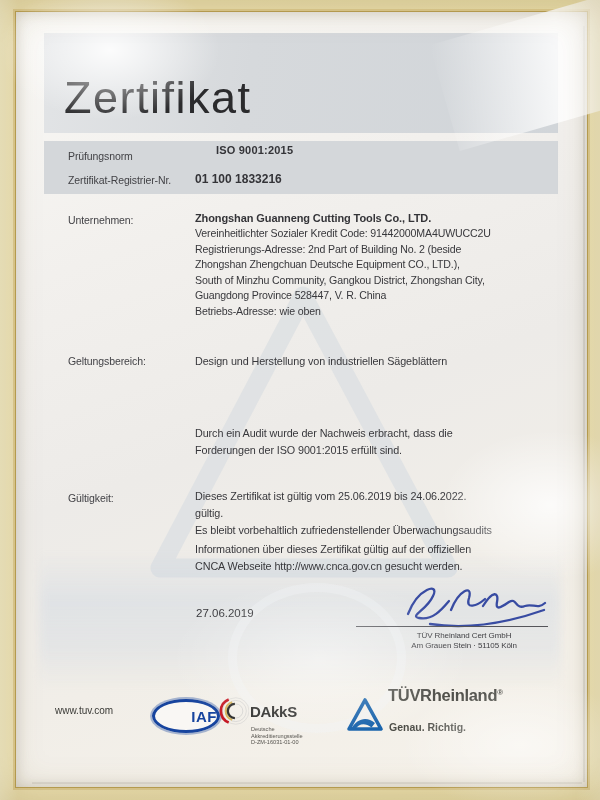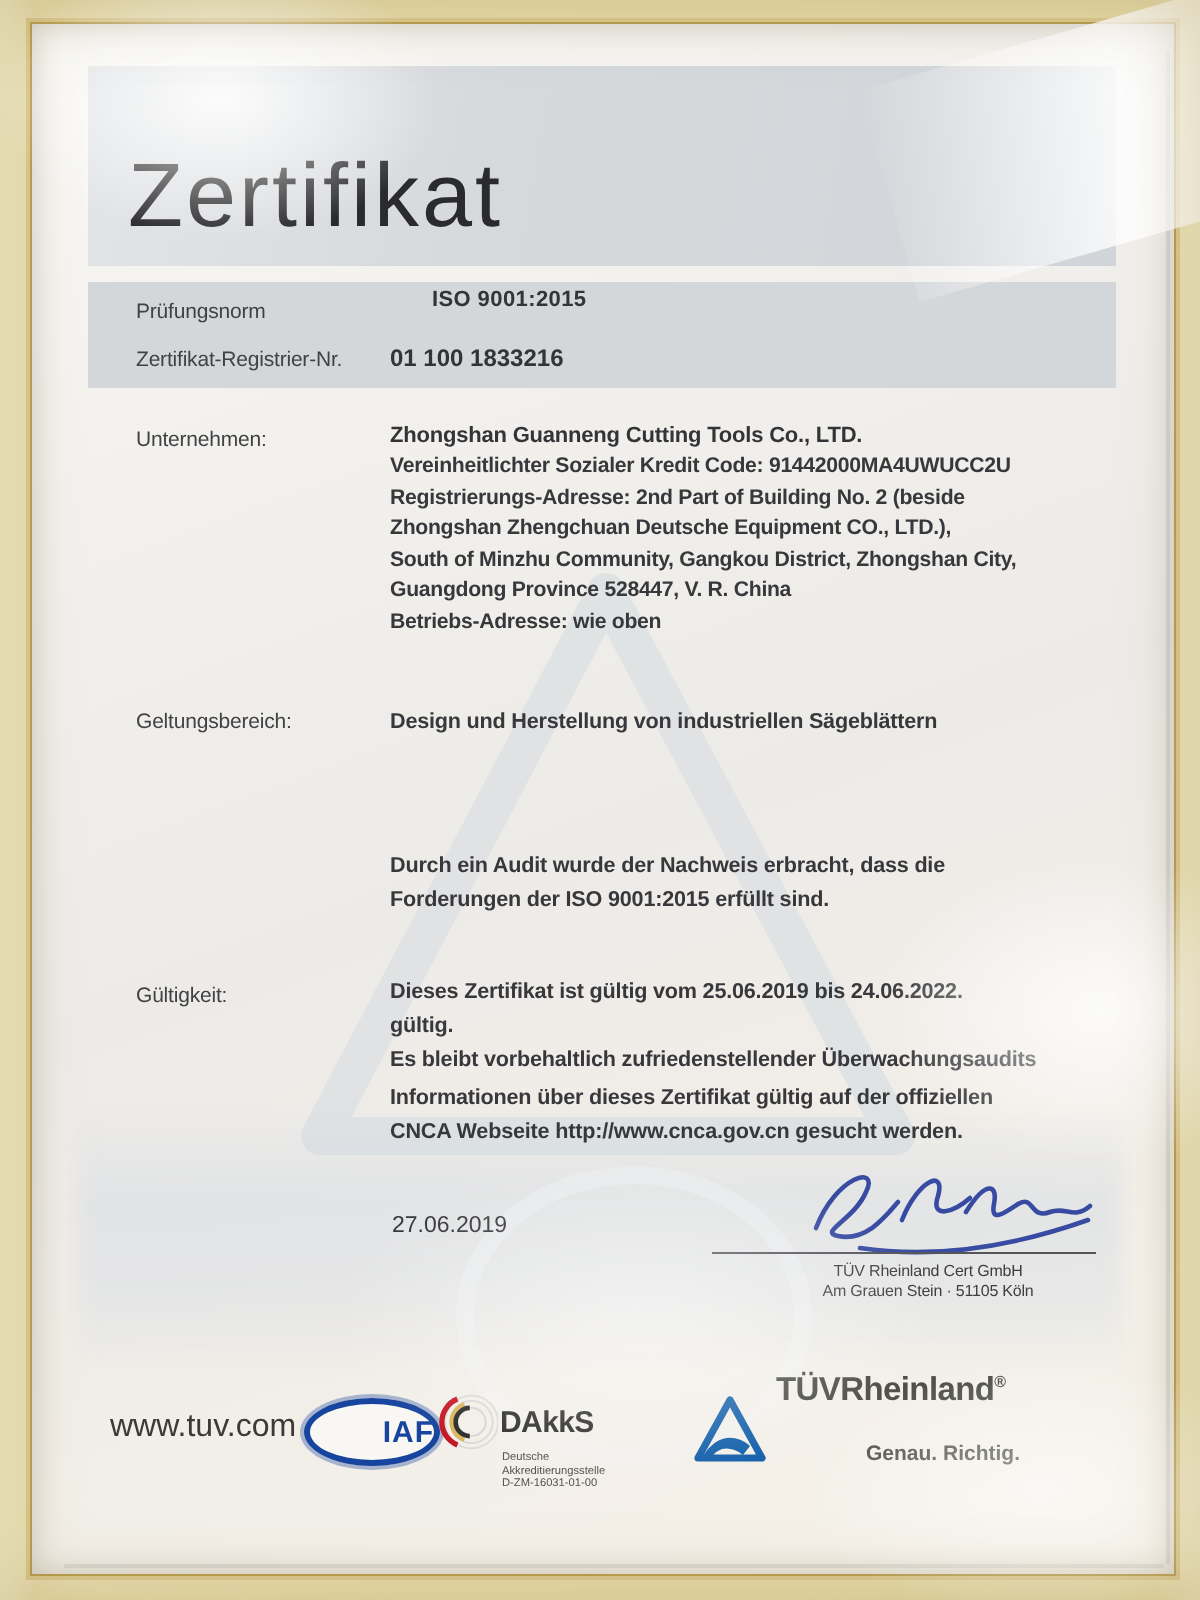--- a/index.html
+++ b/index.html
@@ -16,52 +16,52 @@
     box-shadow:0 0 0 1px #b99f52,0 0 0 3px #dcc98f,inset 0 0 14px rgba(70,60,30,.18);
   }
   .sheet-edge-r{position:absolute;top:26px;bottom:18px;left:583px;width:2px;background:rgba(90,90,80,.12);}
   .sheet-edge-b{position:absolute;left:32px;right:18px;top:782px;height:2px;background:rgba(90,90,80,.10);}
   .band{position:absolute;left:44px;width:514px;background:linear-gradient(100deg,#e2e4e6 0%,#d6d9dc 40%,#d1d5d9 100%);}
   .band-title{top:33px;height:100px;}
   .band-fields{top:141px;height:53px;background:#d4d7da;}
   .cert-title{position:absolute;left:64px;top:72px;font-size:45px;letter-spacing:1.5px;
     color:#2b2b2d;font-weight:400;}
   .lbl{position:absolute;left:68px;font-size:10.5px;color:#424246;letter-spacing:-.1px;}
-  .val{position:absolute;left:195px;color:#343438;font-weight:bold;}
+  .val{position:absolute;left:195px;color:#343438;}
   .v-big{font-size:11px;font-weight:bold;letter-spacing:.2px;margin-left:21px;}
   .v-med{font-size:12px;font-weight:bold;}
   .bodytxt{font-size:10.8px;line-height:17px;color:#38383c;letter-spacing:-.1px;white-space:nowrap;}
   .company-lines{font-size:10.6px;line-height:15.6px;color:#38383c;letter-spacing:-.15px;white-space:nowrap;}
   .company-name{font-size:11px;font-weight:bold;letter-spacing:-.1px;white-space:nowrap;}
   .date{position:absolute;left:196px;top:607px;font-size:11.5px;color:#37373b;}
   .sig-svg{position:absolute;left:398px;top:580px;width:150px;height:48px;}
   .sig-line{position:absolute;left:356px;top:626px;width:192px;border-top:1.3px solid #55555a;}
   .issuer{position:absolute;left:366px;top:631px;width:196px;text-align:center;
     font-size:8px;line-height:10px;color:#3e3e42;letter-spacing:-.1px;}
   .wm{position:absolute;inset:0;pointer-events:none;}
   .seal{position:absolute;left:228px;top:583px;width:160px;height:132px;border-radius:50%;
     border:9px solid rgba(240,243,246,.9);opacity:.4;pointer-events:none;}
   .bluewash{position:absolute;left:40px;right:40px;top:552px;height:136px;pointer-events:none;
     background:linear-gradient(180deg,rgba(193,206,224,0),rgba(193,206,224,.30) 35%,rgba(193,206,224,.24) 70%,rgba(193,206,224,0));
     filter:blur(4px);}
   .glare{position:absolute;pointer-events:none;}
   .g-rad{background:radial-gradient(closest-side,rgba(255,255,255,.9),rgba(255,255,255,0));}
-  .footer-web{position:absolute;left:55px;top:705px;font-size:16px;color:#3a3a36;}
+  .footer-web{position:absolute;left:55px;top:705px;font-size:10px;color:#3a3a36;}
   .iaf{position:absolute;left:152px;top:699px;width:62px;height:28px;border:3px solid #17449e;
     border-radius:50%;box-shadow:0 0 0 2px rgba(23,68,158,.35);display:flex;align-items:center;justify-content:flex-end;
     background:rgba(255,255,255,.5);}
   .iaf span{font-size:15px;font-weight:bold;color:#17449e;letter-spacing:.5px;}
   .dakks{position:absolute;left:219px;top:696px;width:120px;}
   .dakks-row{display:flex;align-items:center;}
   .dakks-name{font-size:15px;font-weight:bold;color:#2c2c2a;letter-spacing:-.3px;margin-left:1px;}
   .dakks-sub{margin-left:32px;font-size:5.6px;line-height:6.6px;color:#55534e;}
   .tuv-tri{position:absolute;left:346px;top:697px;width:38px;height:36px;}
   .tuv-brand{position:absolute;left:388px;top:686px;font-size:16.5px;font-weight:bold;color:#4b4b45;letter-spacing:-.3px;}
   .tuv-brand .reg{font-size:8px;vertical-align:super;}
-  .tuv-tag{position:absolute;left:389px;top:721px;font-size:10.5px;font-weight:bold;color:#4b4b45;margin-left:44px;}
+  .tuv-tag{position:absolute;left:389px;top:721px;font-size:10.5px;font-weight:bold;color:#4b4b45;}
 </style>
 </head>
 <body>
 
 <div class="photo">
   <div class="paper"></div>
   <div class="sheet-edge-r"></div>
   <div class="sheet-edge-b"></div>
 
   <svg class="wm" width="600" height="800" viewBox="0 0 600 800">

